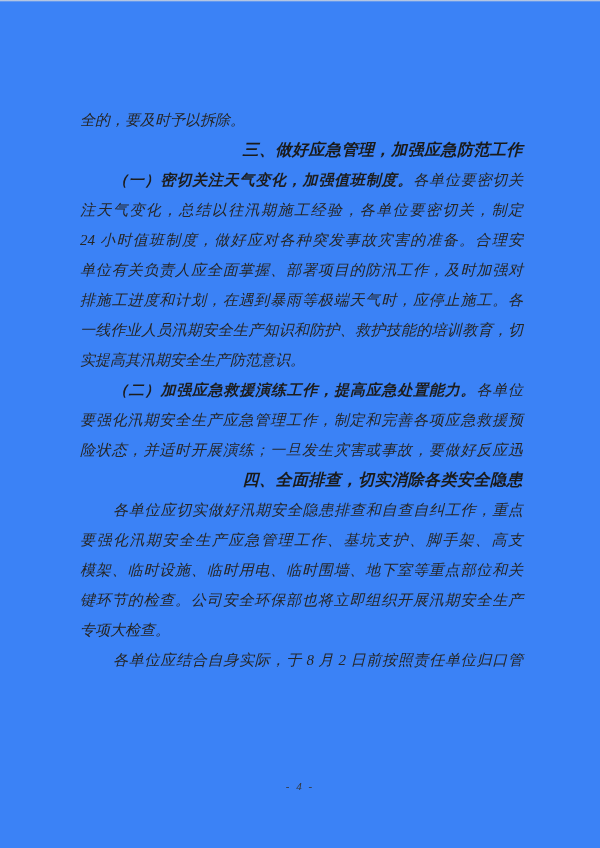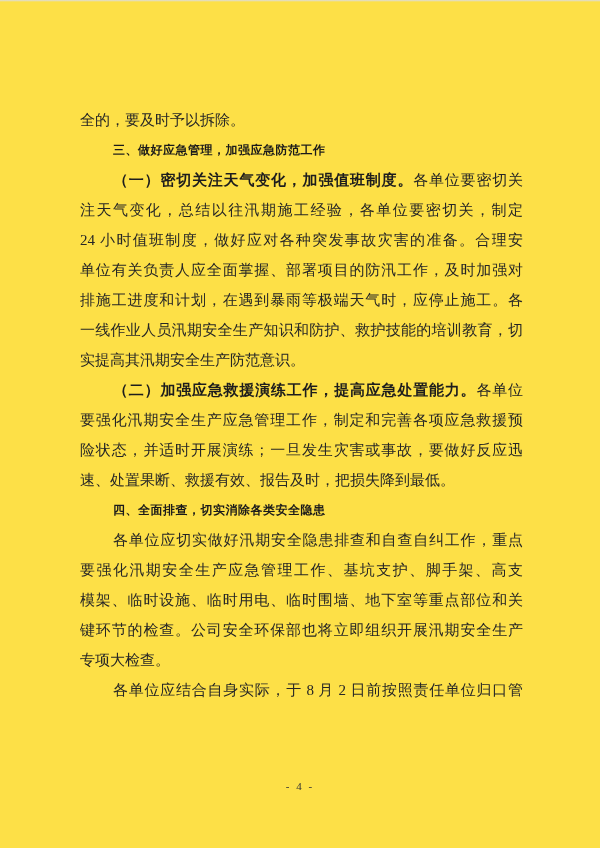--- a/index.html
+++ b/index.html
@@ -4,24 +4,25 @@
 <style>
   html, body {
     margin: 0;
     padding: 0;
     background: #ffffff;
   }
   .page {
     position: relative;
     width: 600px;
     height: 848px;
-    background: #fde047;
+    background: #3b82f6;
     overflow: hidden;
     font-family: "Liberation Serif", "DejaVu Serif", serif;
     color: #262626;
+    font-style: italic;
   }
   
   .page::before {
     content: "";
     position: absolute;
     top: 0; left: 0; right: 0;
     height: 2px;
     background: linear-gradient(#dcdcdc, rgba(255,255,255,0));
   }
   .doc-body {
@@ -44,25 +45,25 @@
   .line.indent {
     text-indent: 33px;
   }
   .line .lead {
     font-weight: bold;
     color: #1d1d1d;
   }
   .heading {
     font-family: "Liberation Sans", "DejaVu Sans", sans-serif;
     font-weight: bold;
-    font-size: 12px;
+    font-size: 16px;
     line-height: 30px;
     height: 30px;
     text-indent: 33px;
-    text-align: left;
+    text-align: right;
     color: #1a1a1a;
     letter-spacing: 0.5px;
   }
   .footer {
     position: absolute;
     top: 780px;
     left: 0;
     width: 100%;
     text-align: center;
     font-size: 11px;
@@ -80,21 +81,20 @@
       <div class="line indent"><span class="lead">（一）密切关注天气变化，加强值班制度。</span>各单位要密切关</div>
       <div class="line">注天气变化，总结以往汛期施工经验，各单位要密切关，制定</div>
       <div class="line">24 小时值班制度，做好应对各种突发事故灾害的准备。合理安</div>
       <div class="line">单位有关负责人应全面掌握、部署项目的防汛工作，及时加强对</div>
       <div class="line">排施工进度和计划，在遇到暴雨等极端天气时，应停止施工。各</div>
       <div class="line">一线作业人员汛期安全生产知识和防护、救护技能的培训教育，切</div>
       <div class="line last">实提高其汛期安全生产防范意识。</div>
       <div class="line indent"><span class="lead">（二）加强应急救援演练工作，提高应急处置能力。</span>各单位</div>
       <div class="line">要强化汛期安全生产应急管理工作，制定和完善各项应急救援预</div>
       <div class="line">险状态，并适时开展演练；一旦发生灾害或事故，要做好反应迅</div>
-      <div class="line last">速、处置果断、救援有效、报告及时，把损失降到最低。</div>
       <div class="heading">四、全面排查，切实消除各类安全隐患</div>
       <div class="line indent">各单位应切实做好汛期安全隐患排查和自查自纠工作，重点</div>
       <div class="line">要强化汛期安全生产应急管理工作、基坑支护、脚手架、高支</div>
       <div class="line">模架、临时设施、临时用电、临时围墙、地下室等重点部位和关</div>
       <div class="line">键环节的检查。公司安全环保部也将立即组织开展汛期安全生产</div>
       <div class="line last">专项大检查。</div>
       <div class="line indent">各单位应结合自身实际，于 8 月 2 日前按照责任单位归口管</div>
     </div>
   <div class="footer">
     <span>- 4 -</span>

